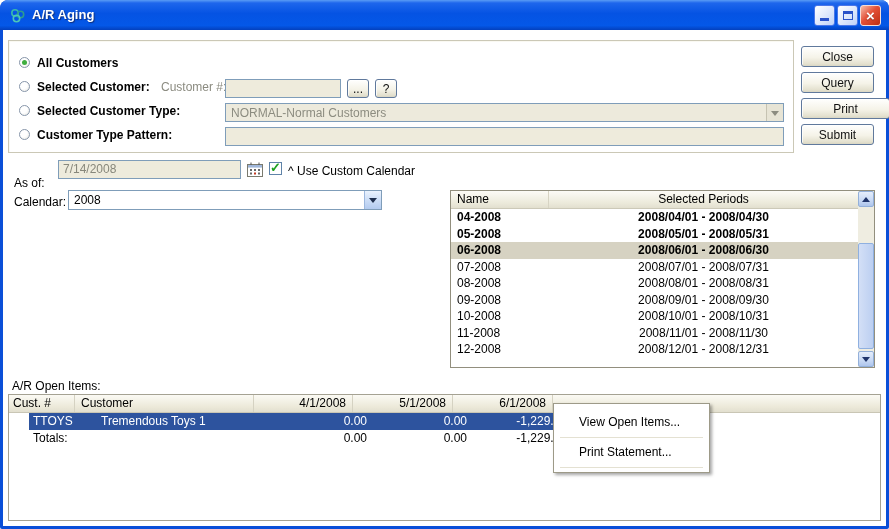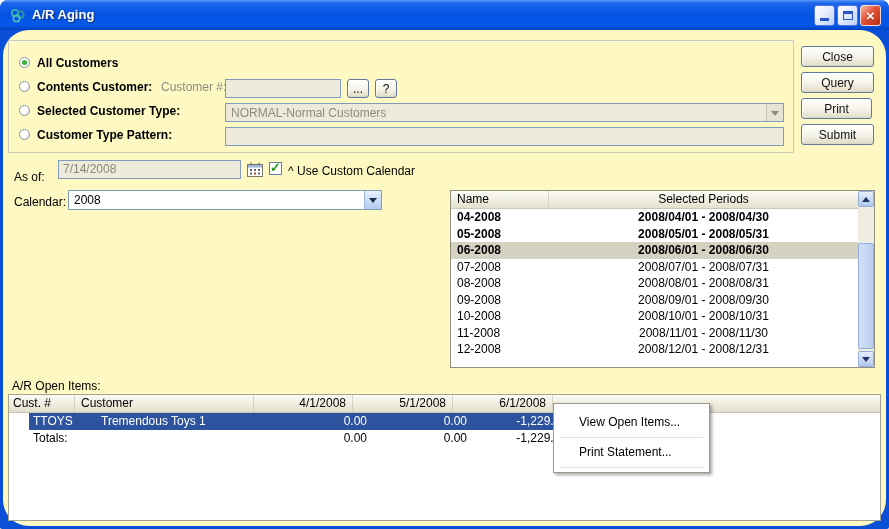--- a/index.html
+++ b/index.html
@@ -18,21 +18,21 @@
   .winbtns { position:absolute; right:8px; top:5px; display:flex; }
   .wbtn { position:relative; width:21px; height:21px; border-radius:3px; margin-left:2px;
     display:flex; align-items:center; justify-content:center; }
   .wbtn.minmax { background:linear-gradient(135deg,#ffffff,#dde7fc 55%,#bfd2f8); border:1px solid #4a76e8; }
   .glyph-min { position:absolute; left:5px; bottom:4px; width:9px; height:3px; background:#2a52c9; }
   .glyph-max { position:absolute; left:5px; top:5px; width:10px; height:9px; border:1px solid #2a52c9; border-top-width:3px; }
   .wbtn.closebtn { background:linear-gradient(135deg,#f6beab,#e35037 45%,#bd2e12); border:1px solid #f5ddd6; }
   .glyph-x { color:#fff; font-weight:bold; font-size:15px; line-height:1; text-shadow:0 1px 1px rgba(0,0,0,.35); }
 
   
-  .content { position:absolute; left:3px; right:3px; top:30px; bottom:3px; background:#fef9c3;border-radius:26px; }
+  .content { position:absolute; left:3px; right:3px; top:30px; bottom:3px; background:#ffffff; }
 
   .lbl { position:absolute; white-space:nowrap; }
   .bold { font-weight:bold; }
   .grey { color:#8b8b80; }
 
   
   .filter-box { position:absolute; left:5px; top:10px; width:786px; height:113px;
     border:1px solid #cbc8b6; box-shadow:inset 1px 1px 0 #faf9f2; }
   .frow { position:absolute; left:0; right:0; height:20px; }
   .radio { position:absolute; left:10px; top:2px; width:11px; height:11px; border:1px solid #8796aa;
@@ -136,21 +136,21 @@
 
   <div class="content">
 
     <div class="filter-box">
       <div class="frow" style="top:14px;">
         <span class="radio checked"></span>
         <span class="flabel bold">All Customers</span>
       </div>
       <div class="frow" style="top:38px;">
         <span class="radio"></span>
-        <span class="flabel bold">Contents Customer:</span>
+        <span class="flabel bold">Selected Customer:</span>
         <span class="flabel grey" style="left:152px;">Customer #:</span>
         <div class="field disabled" style="left:216px; top:0; width:116px;"></div>
         <div class="xpbtn" style="left:338px; top:0; width:22px; height:19px;">...</div>
         <div class="xpbtn" style="left:366px; top:0; width:22px; height:19px;">?</div>
       </div>
       <div class="frow" style="top:62px;">
         <span class="radio"></span>
         <span class="flabel bold">Selected Customer Type:</span>
         <div class="combo disabled" style="left:216px; top:0; width:559px; height:19px;">
           <span class="combo-text">NORMAL-Normal Customers</span>
@@ -161,24 +161,24 @@
       </div>
       <div class="frow" style="top:86px;">
         <span class="radio"></span>
         <span class="flabel bold">Customer Type Pattern:</span>
         <div class="field disabled" style="left:216px; top:0; width:559px;"></div>
       </div>
     </div>
 
     <div class="xpbtn" style="left:798px; top:16px; width:73px; height:21px;">Close</div>
     <div class="xpbtn" style="left:798px; top:42px; width:73px; height:21px;">Query</div>
-    <div class="xpbtn" style="left:798px; top:68px; width:71px; height:21px;">Print</div>
+    <div class="xpbtn" style="left:798px; top:68px; width:89px; height:21px;">Print</div>
     <div class="xpbtn" style="left:798px; top:94px; width:73px; height:21px;">Submit</div>
 
-    <span class="lbl" style="left:11px; top:140px;">As of:</span>
+    <span class="lbl" style="left:11px; top:146px;">As of:</span>
     <div class="field disabled" style="left:55px; top:130px; width:183px;">7/14/2008</div>
     <div class="cal-btn" style="left:242px; top:130px;">
       <svg width="16" height="15" viewBox="0 0 16 15">
         <rect x="0.5" y="2.5" width="15" height="12" fill="#fff" stroke="#7a7a6e"></rect>
         <rect x="1" y="3" width="14" height="2.6" fill="#9fb6da"></rect>
         <line x1="4" y1="0.5" x2="4" y2="3" stroke="#555" stroke-width="1"></line>
         <line x1="12" y1="0.5" x2="12" y2="3" stroke="#555" stroke-width="1"></line>
         <rect x="3" y="7" width="2" height="2" fill="#666"></rect>
         <rect x="7" y="7" width="2" height="2" fill="#666"></rect>
         <rect x="11" y="7" width="2" height="2" fill="#666"></rect>

